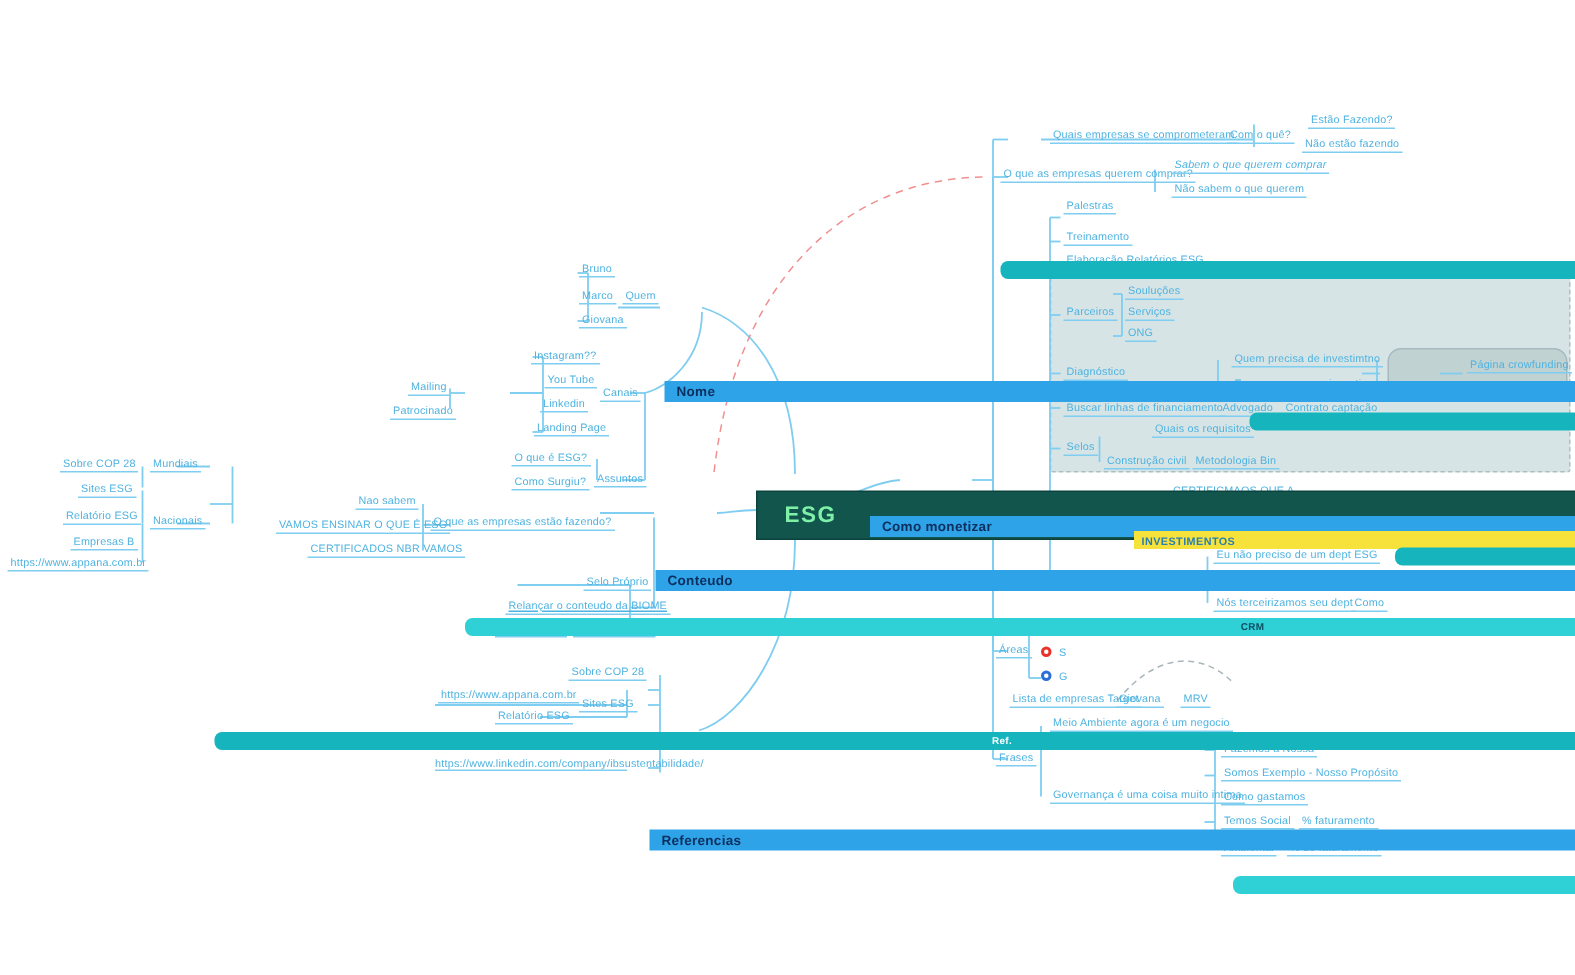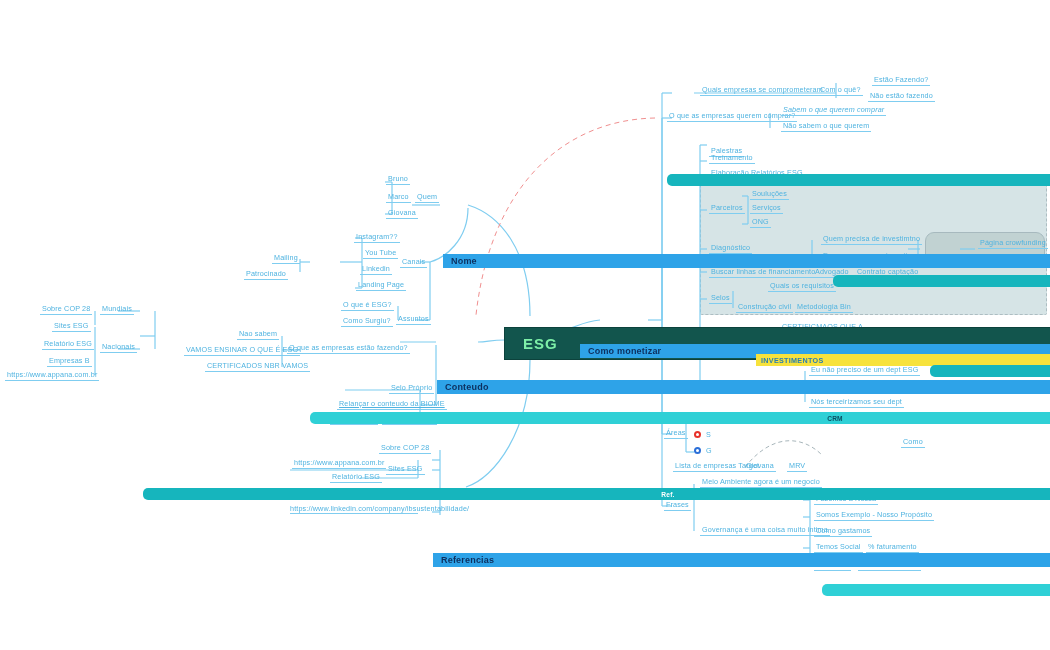--- a/index.html
+++ b/index.html
@@ -205,21 +205,21 @@
   <div class="n ul" style="left:700px;top:85px;">Quais empresas se comprometeram</div>
   <div class="n ul" style="left:818px;top:85px;">Com o quê?</div>
   <div class="n ul" style="left:872px;top:75px;">Estão Fazendo?</div>
   <div class="n ul" style="left:868px;top:91px;">Não estão fazendo</div>
 
   <div class="n ul" style="left:667px;top:111px;">O que as empresas querem comprar?</div>
   <div class="n ul" style="left:781px;top:105px;font-style:italic;">Sabem o que querem comprar</div>
   <div class="n ul" style="left:781px;top:121px;">Não sabem o que querem</div>
 
   <div class="n ul" style="left:664px;top:257px;">Produtos</div>
-  <div class="n ul" style="left:709px;top:146px;">Palestras</div>
+  <div class="n ul" style="left:709px;top:132px;">Palestras</div>
   <div class="n ul" style="left:709px;top:153px;">Treinamento</div>
   <div class="n ul" style="left:709px;top:168px;">Elaboração Relatórios ESG</div>
 
   <div class="pill sm ib" style="left:833px;top:176px;">Market Place</div>
 
   <div class="n ul" style="left:709px;top:203px;">Parceiros</div>
   <div class="n ul" style="left:750px;top:189px;">Souluções</div>
   <div class="n ul" style="left:750px;top:203px;">Serviços</div>
   <div class="n ul" style="left:750px;top:217px;">ONG</div>
 
@@ -242,21 +242,21 @@
 
   <div class="n ul" style="left:709px;top:332px;">PARA ESTRANGEIROS</div>
   <div class="n wrap" style="left:782px;top:322px;width:112px;border-bottom:1.4px solid #7fcdf0;">CERTIFICMAOS QUE A EMPRESA EXPORTADORA É ESG</div>
 
   <div class="n ul" style="left:709px;top:349px;">Mentoria Biome o que é ESG</div>
 
   <div class="n ul" style="left:709px;top:379px;">Terceirização departamento ESG</div>
   <div class="n ul" style="left:809px;top:365px;">Eu não preciso de um dept ESG</div>
   <div class="n ul" style="left:809px;top:381px;">Vocêe sabe a que é ESG</div>
   <div class="n ul" style="left:809px;top:397px;">Nós terceirizamos seu dept</div>
-  <div class="n ul" style="left:901px;top:397px;margin-top:40px;">Como</div>
+  <div class="n ul" style="left:901px;top:397px;">Como</div>
 
   <div class="n ul" style="left:664px;top:428px;">Áreas</div>
   <div class="esg-row" style="left:694px;top:414px;">
     <span class="dot red"></span><span>E</span>
   </div>
   <div class="esg-row" style="left:694px;top:430px;">
     <span class="dot red"></span><span>S</span>
   </div>
   <div class="esg-row" style="left:694px;top:446px;">
     <span class="dot blue"></span><span>G</span>
@@ -278,21 +278,21 @@
   <div class="n ul" style="left:858px;top:560px;">% do faturamento</div>
 
   <div class="n ul" style="left:415px;top:192px;">Quem</div>
   <div class="n ul" style="left:386px;top:174px;">Bruno</div>
   <div class="n ul" style="left:386px;top:192px;">Marco</div>
   <div class="n ul" style="left:386px;top:208px;">Giovana</div>
 
   <div class="n ul" style="left:400px;top:257px;">Canais</div>
   <div class="pill sm ib" style="left:310px;top:265px;background:#2fd0d6;color:#0b4f63;">CRM</div>
   <div class="n ul" style="left:272px;top:253px;">Mailing</div>
-  <div class="n ul" style="left:244px;top:269px;">Patrocinado</div>
+  <div class="n ul" style="left:260px;top:269px;">Patrocinado</div>
   <div class="n ul" style="left:354px;top:232px;">Instagram??</div>
   <div class="n ul" style="left:363px;top:248px;">You Tube</div>
   <div class="n ul" style="left:360px;top:264px;">Linkedin</div>
   <div class="n ul" style="left:356px;top:280px;">Landing Page</div>
 
   <div class="n ul" style="left:396px;top:314px;">Assuntos</div>
   <div class="n ul" style="left:341px;top:300px;">O que é ESG?</div>
   <div class="n ul" style="left:341px;top:316px;">Como Surgiu?</div>
 
   <div class="pill sm ib" style="left:143px;top:329px;background:#16b5bd;">Ref.</div>

